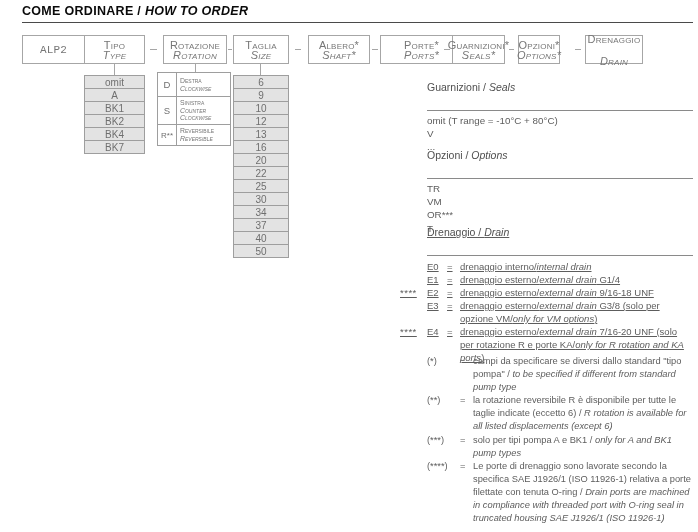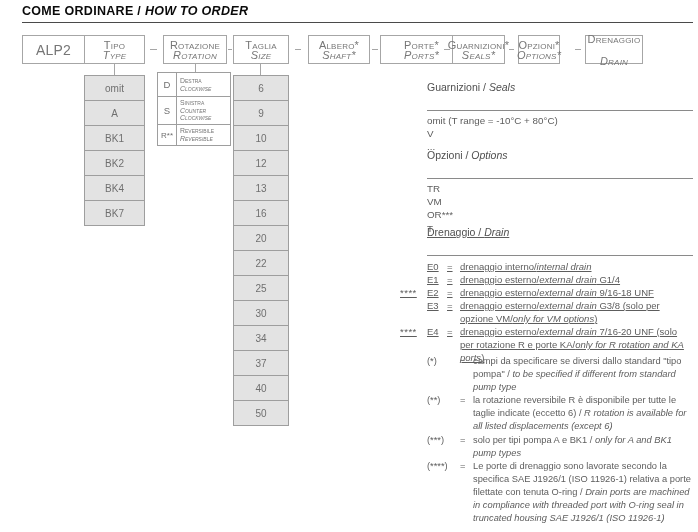--- a/index.html
+++ b/index.html
@@ -9,28 +9,28 @@
 
   .title { left:22px; top:4px; font-size:12.5px; font-weight:bold; color:#0a0a0a; letter-spacing:.3px; white-space:nowrap; }
   .title .en { font-style:italic; }
   .title-rule { left:22px; top:22px; width:671px; height:1px; background:#4a4a4a; }
 
   .hbox { top:35px; height:29px; box-sizing:border-box; border:1px solid #a6a6a6; background:#fff;
           display:flex; flex-direction:column; align-items:center; justify-content:center;
           color:#767676; font-size:11px; line-height:10px; text-align:center;
           font-variant:small-caps; letter-spacing:.2px; }
   .hbox .en { font-style:italic; }
-  .hbox.plain { font-variant:normal; font-size:14px; }
+  .hbox.plain { font-variant:normal; font-size:11px;font-family:Liberation Mono, monospace; }
 
   .dash { top:49px; height:1px; background:#a6a6a6; }
   .vline { width:1px; background:#a6a6a6; }
 
   .col { box-sizing:border-box; }
   .cell { box-sizing:border-box; border:1px solid #9e9e9e; background:#e3e3e3; color:#6f6f6f;
-          font-size:10px; height:26px; margin-top:-1px; display:flex; align-items:center; justify-content:center; }
+          font-size:10px; height:14px; margin-top:-1px; display:flex; align-items:center; justify-content:center; }
   .cell:first-child { margin-top:0; }
 
   .rot-row { display:flex; box-sizing:border-box; margin-top:-1px; }
   .rot-row:first-child { margin-top:0; }
   .rot-code { box-sizing:border-box; width:20px; flex:none; border:1px solid #9e9e9e; background:#ffffff;
               color:#6f6f6f; font-size:9.5px; display:flex; align-items:center; justify-content:center; }
   .rot-desc { box-sizing:border-box; flex:1; border:1px solid #9e9e9e; border-left:none; background:#ffffff;
               color:#767676; font-size:6.9px; line-height:7.8px; font-variant:small-caps;
               padding:2px 0 2px 3px; display:flex; flex-direction:column; justify-content:center; }
   .rot-desc .en { font-style:italic; }

